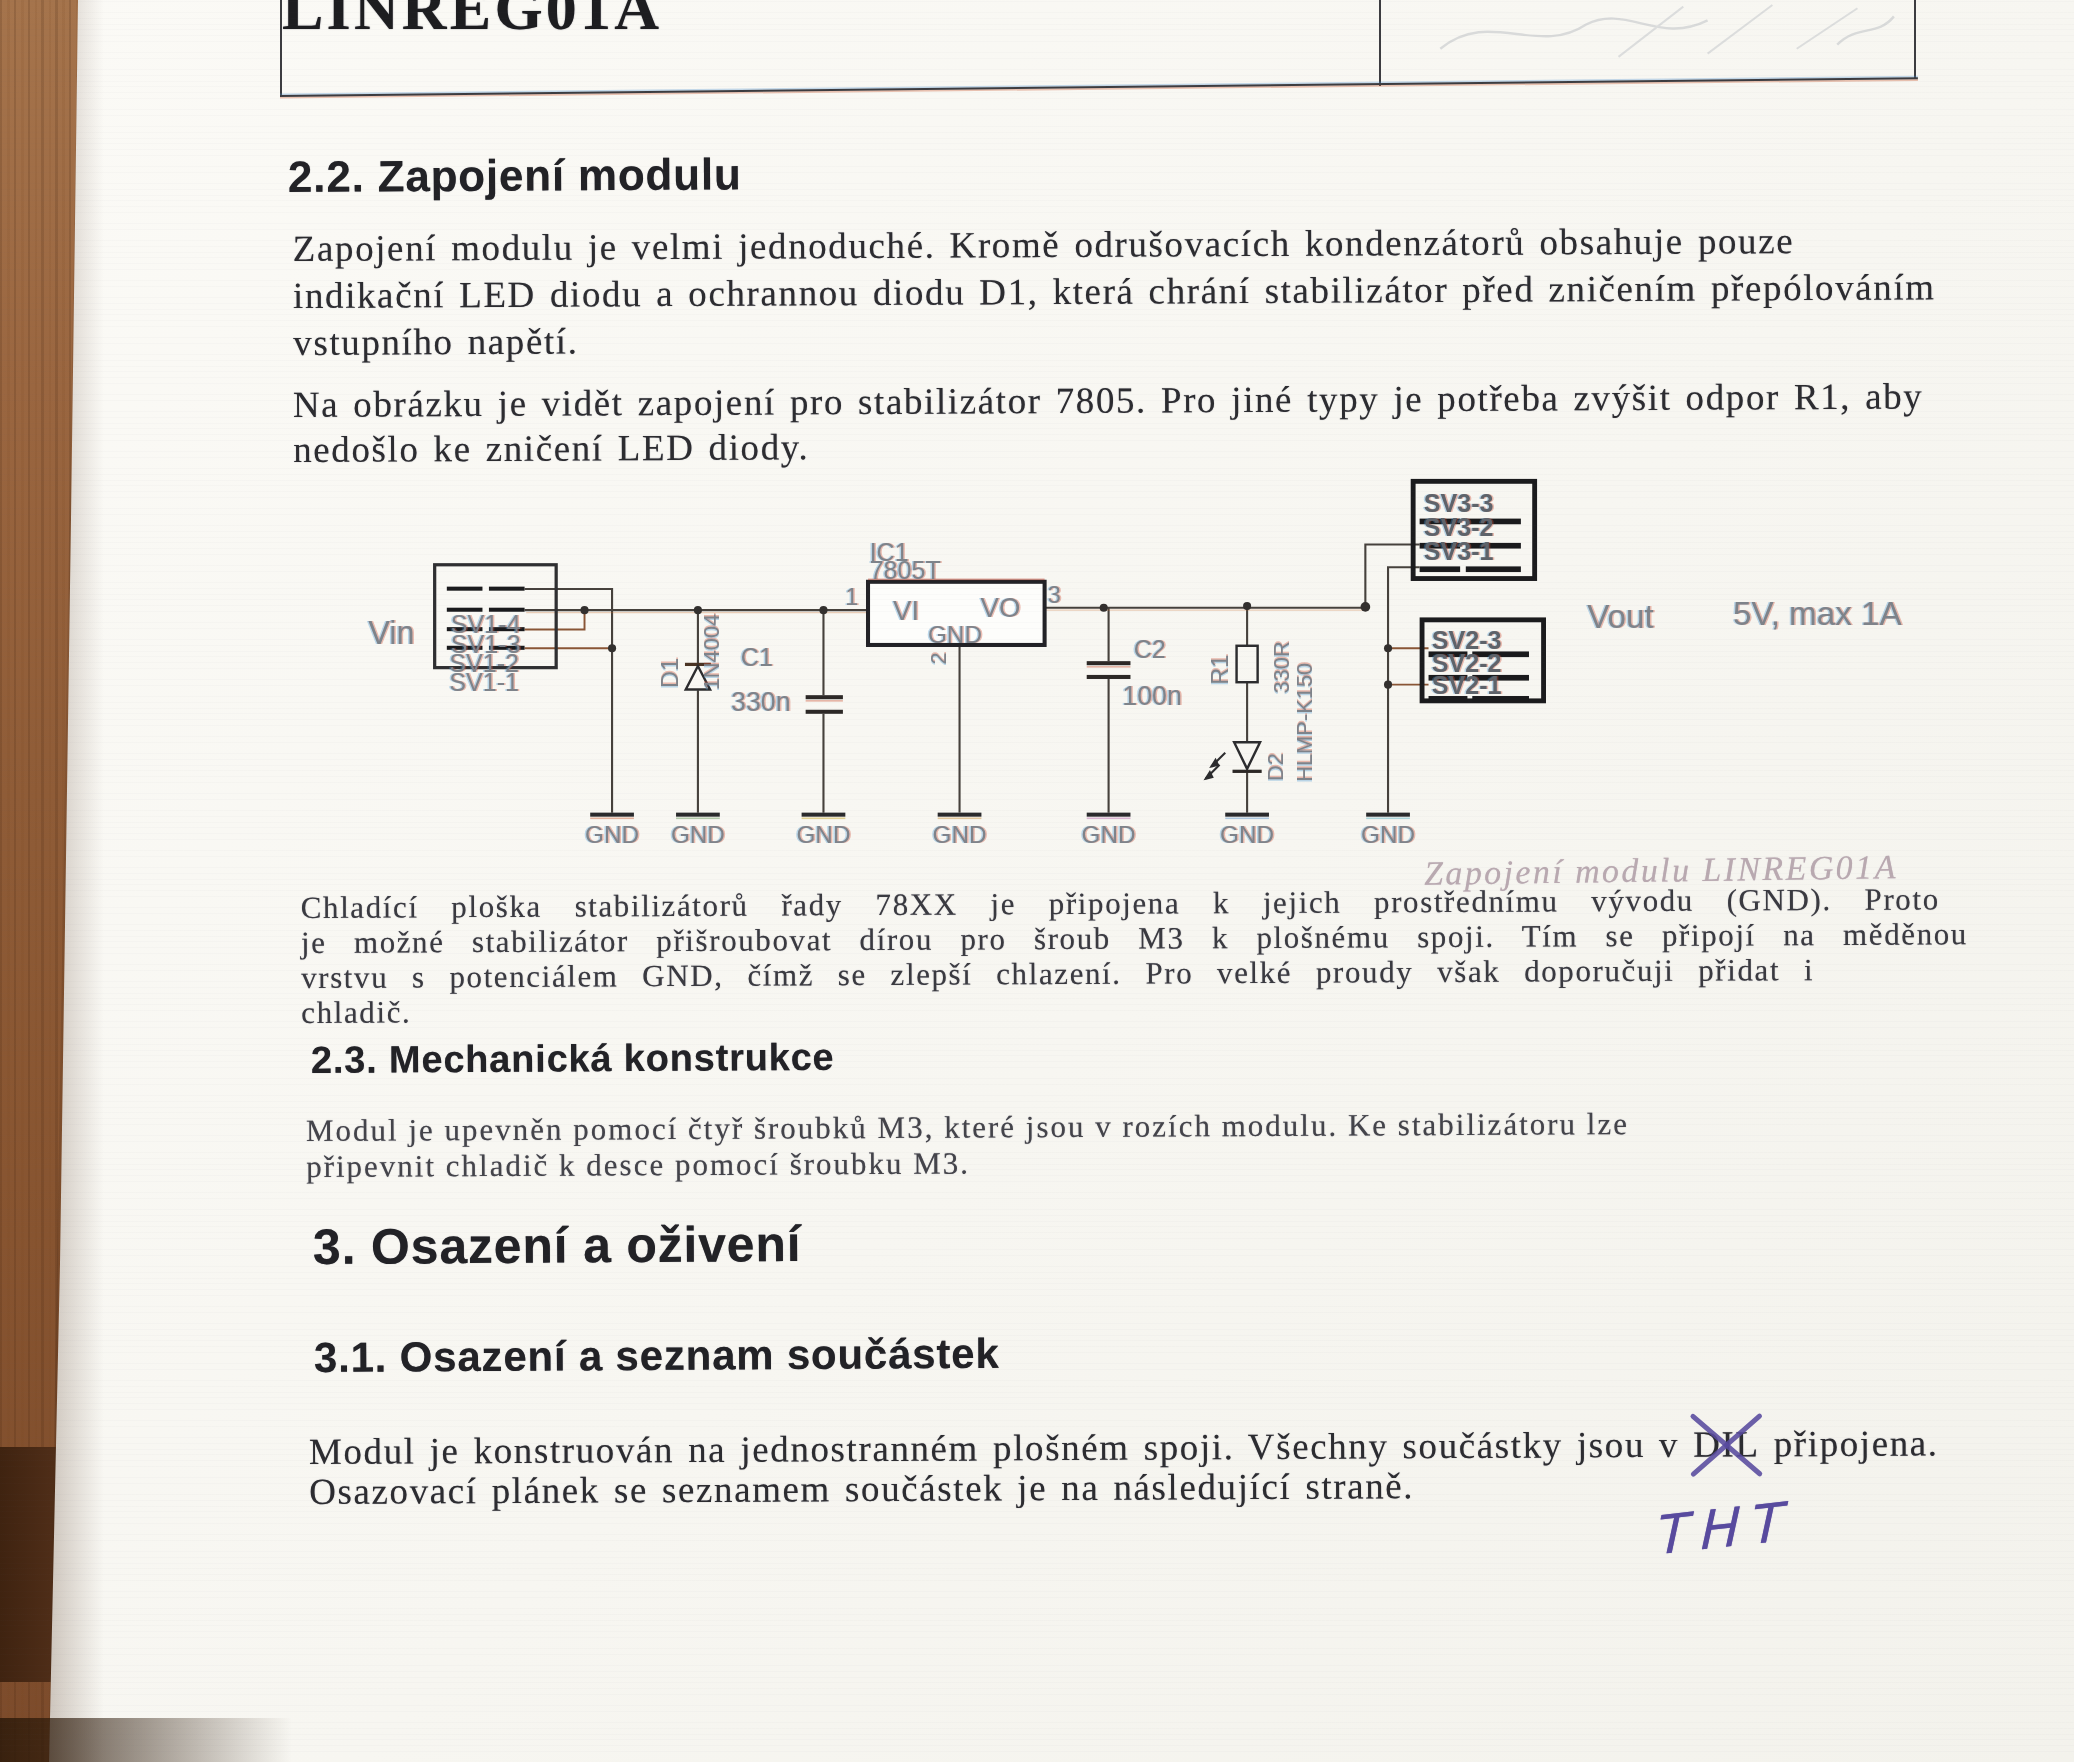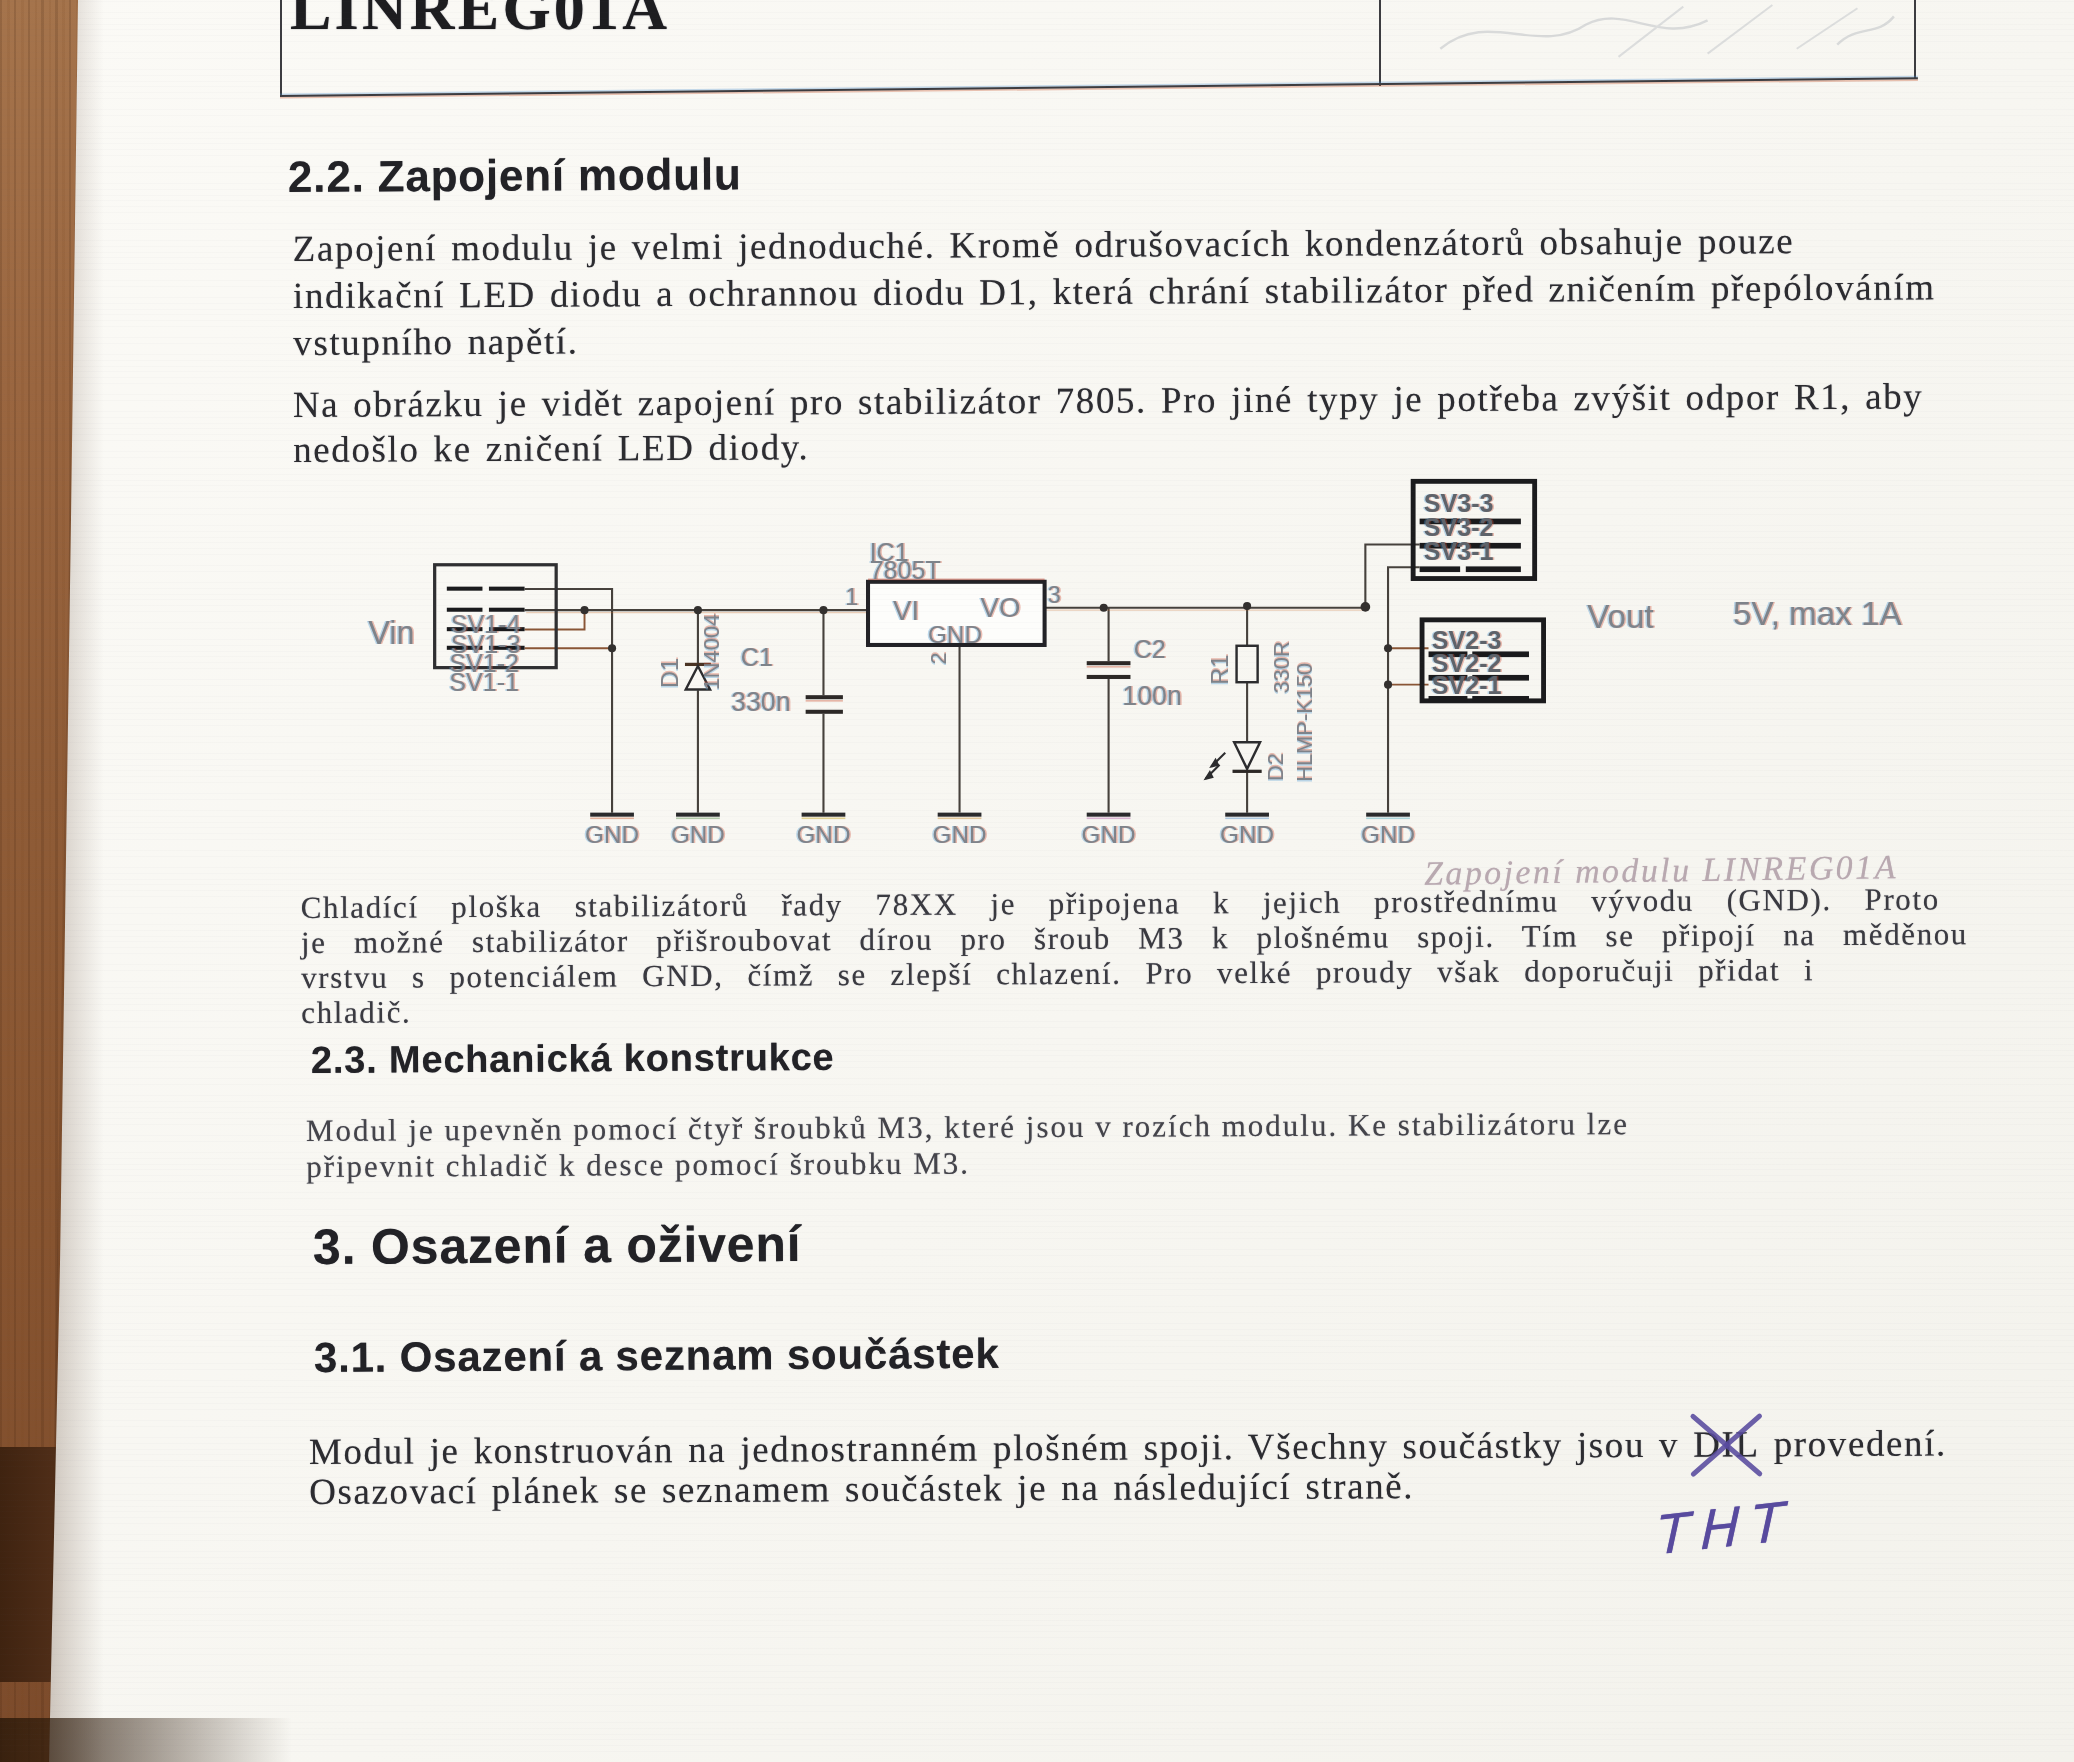--- a/index.html
+++ b/index.html
@@ -45,21 +45,21 @@
   .hline{position:absolute;background:#3c3c40;}
   .h-bottom{
     left:280px;top:95px;width:1638px;height:2.4px;
     transform:rotate(-0.62deg);transform-origin:left center;
     box-shadow:0 1.6px 0 rgba(200,90,50,.35), 0 -1.6px 0 rgba(70,140,205,.3);
   }
   .h-vleft{left:280px;top:0;width:2.4px;height:96px;}
   .h-vmid{left:1379px;top:0;width:2.4px;height:86px;}
   .h-vright{left:1914px;top:0;width:2.4px;height:79px;}
   .doc-title-clip{
-    position:absolute;left:290px;top:0;width:616px;height:38px;overflow:hidden;
+    position:absolute;left:282px;top:0;width:616px;height:38px;overflow:hidden;
   }
   .doc-title{
     display:block;margin-top:-27.5px;
     font-family:"Liberation Serif","DejaVu Serif",serif;font-weight:bold;
     font-size:62px;letter-spacing:3.2px;color:#1d1d20;
     text-shadow:0 0 1.2px rgba(30,30,50,.6);
   }
   .logo-faint{position:absolute;left:1416px;top:0;width:486px;height:70px;opacity:.38;}
   
   .h-sans{
@@ -344,18 +344,18 @@
 <div class="h-sans" style="left:311px;top:1039px;font-size:38px;">2.3. Mechanická konstrukce</div>
 <div class="body-serif p-23" style="left:306px;top:1113px;">
   <div>Modul je upevněn pomocí čtyř šroubků M3, které jsou v rozích modulu. Ke stabilizátoru lze</div>
   <div>připevnit chladič k desce pomocí šroubku M3.</div>
 </div>
 
 <div class="h-sans" style="left:313px;top:1218px;font-size:50px;">3. Osazení a oživení</div>
 <div class="h-sans" style="left:314px;top:1334px;font-size:42px;">3.1. Osazení a seznam součástek</div>
 
 <div class="body-serif p-last" style="left:309px;top:1432px;">
-  <div><span>Modul je konstruován na jednostranném plošném spoji. Všechny součástky jsou v </span><span class="crossed"><span>DIL</span><span class="tht">THT</span></span><span> provedení.</span></div>
+  <div><span>Modul je konstruován na jednostranném plošném spoji. Všechny součástky jsou v </span><span class="crossed"><span>DIL</span><span class="tht">THT</span></span><span> připojena.</span></div>
   <div>Osazovací plánek se seznamem součástek je na následující straně.</div>
 </div>
 
 <div class="scan-noise"></div>
 
 
 </body></html>

